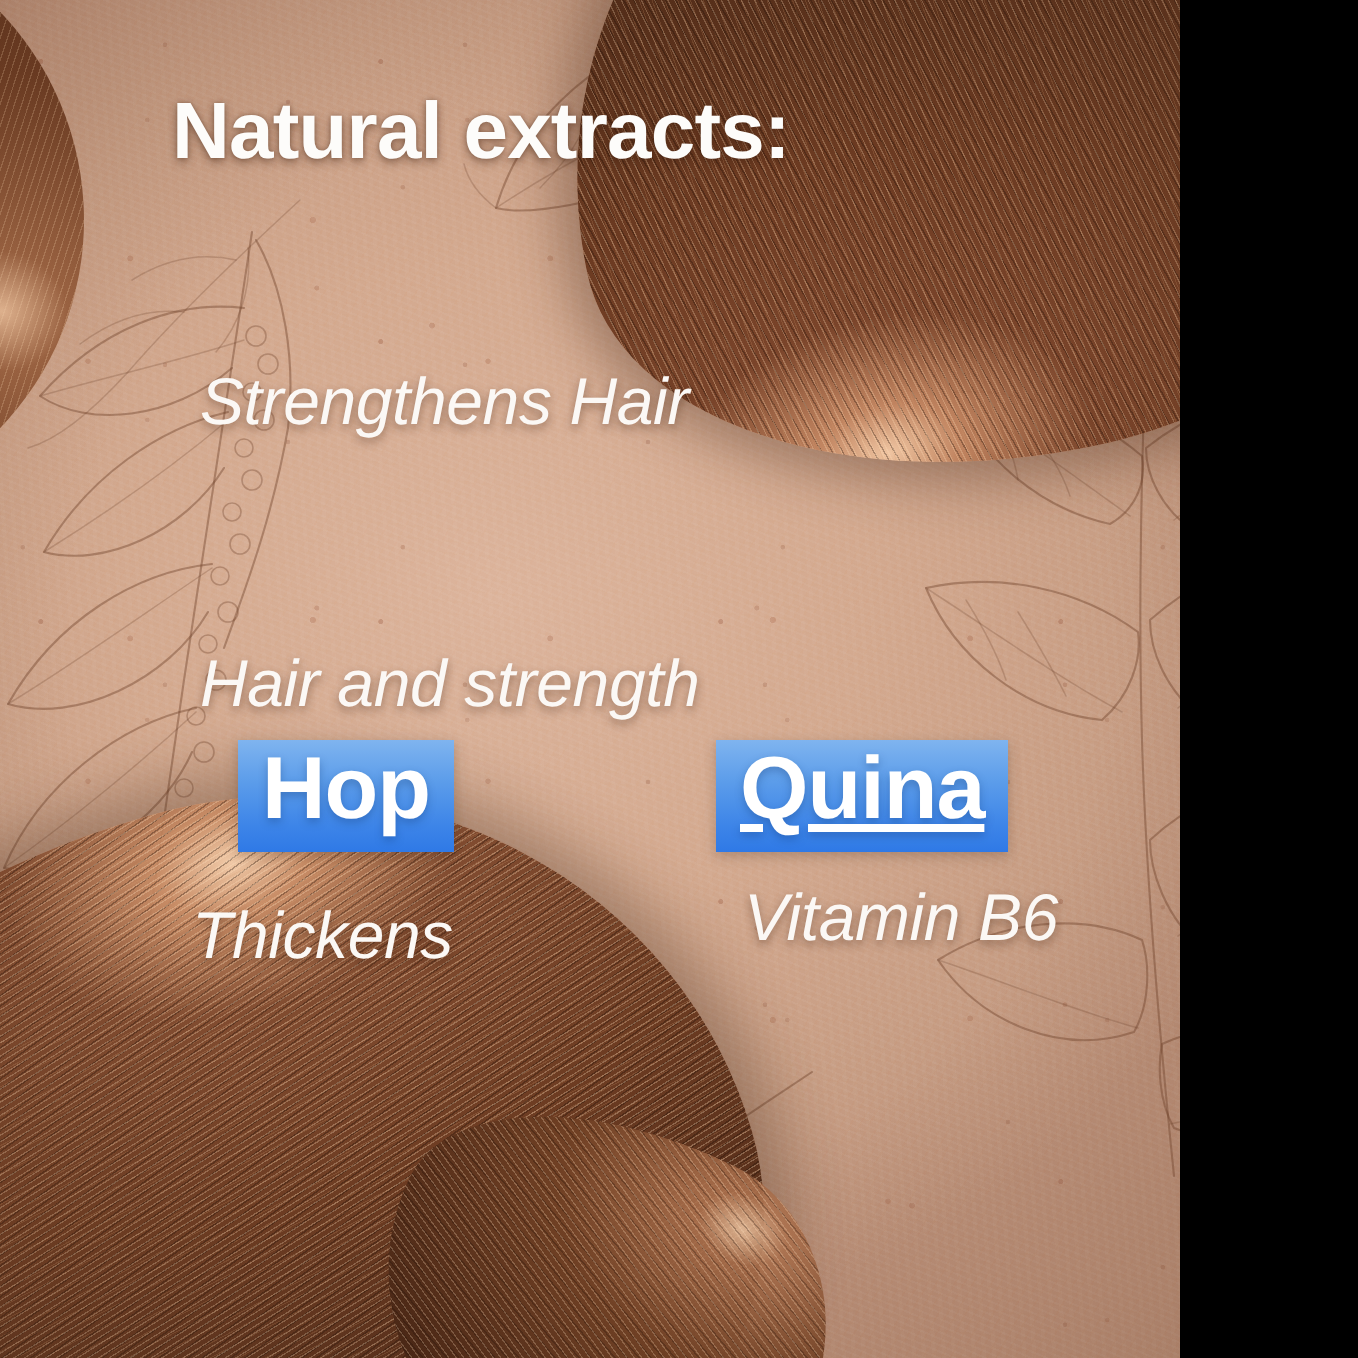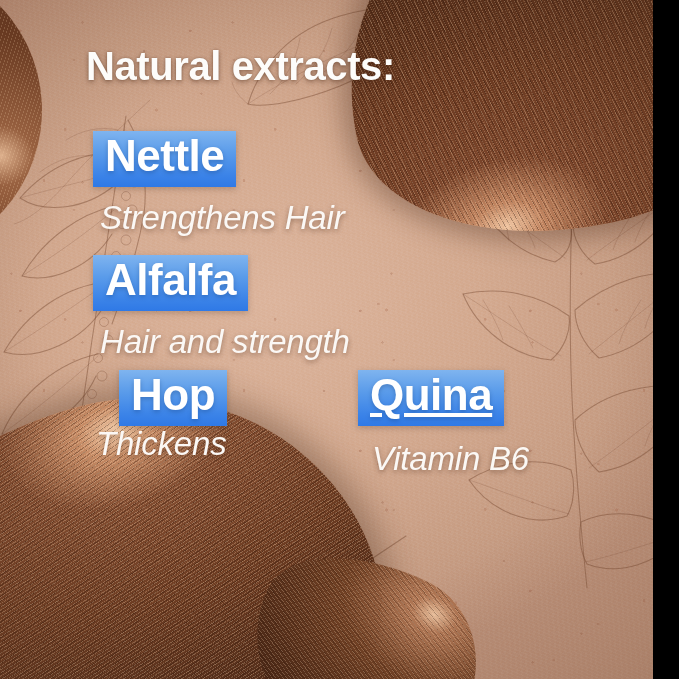--- a/index.html
+++ b/index.html
@@ -1,20 +1,20 @@
 <!DOCTYPE html>
 <html><head>
 <meta charset="utf-8">
 <style>
   * { margin:0; padding:0; box-sizing:border-box; }
   html,body{ width:679px; height:679px; overflow:hidden; background:#000; }
 
   .poster{
     position:relative;
-    width:653px; height:679px;
+    width:590px; height:679px;
     overflow:hidden;
     font-family:"Liberation Sans", sans-serif;
     background:#6d28d9;
   }
 
   
   .paper{
     position:absolute; inset:0;
     background:
       radial-gradient(ellipse 70% 55% at 42% 44%, #dcb49c 0%, #d3a98f 45%, #c69c83 78%, #bb9079 100%);
@@ -148,26 +148,26 @@
     position:absolute;
     font-size:33px; font-style:italic; font-weight:400;
     color:#fbf8f5;
     letter-spacing:-.2px;
     text-shadow:0 2px 5px rgba(70,38,20,.45);
     white-space:nowrap;
   }
 
   
   #chip-nettle { left:93px;  top:131px; }
-  #desc-nettle { left:100px; top:199px; }
+  #desc-nettle { left:100px; top:182px; }
   #chip-alfalfa{ left:93px;  top:255px; }
   #desc-alfalfa{ left:100px; top:323px; }
   #chip-hop    { left:76px;  top:370px;margin-left:43px; }
   #chip-quina  { left:358px; top:370px;text-decoration:underline; }
-  #desc-hop-1  { left:96px;  top:425px; }
+  #desc-hop-1  { left:96px;  top:449px; }
   #desc-hop-2  { left:96px;  top:489px; }
   #desc-quina  { left:372px; top:440px; }
 </style>
 </head>
 <body>
 
 <div class="poster">
 
   <div class="paper"></div>
   <div class="paper-grain"></div>
@@ -282,24 +282,22 @@
   <div class="hair hair-br">
       <div class="hair-strands"></div>
     </div>
 
   <div class="paper-vignette"></div>
 
   <div class="content">
 
     <div class="heading">Natural extracts:</div>
 
-    <div class="chip" id="chip-nettle">Nettle</div>
     <div class="desc" id="desc-nettle">Strengthens Hair</div>
 
-    <div class="chip" id="chip-alfalfa">Alfalfa</div>
     <div class="desc" id="desc-alfalfa">Hair and strength</div>
 
     <div class="chip" id="chip-hop">Hop</div>
     <div class="desc" id="desc-hop-1">Thickens</div>
 
     <div class="chip" id="chip-quina">Quina</div>
     <div class="desc" id="desc-quina">Vitamin B6</div>
 
   </div>
 </div>

